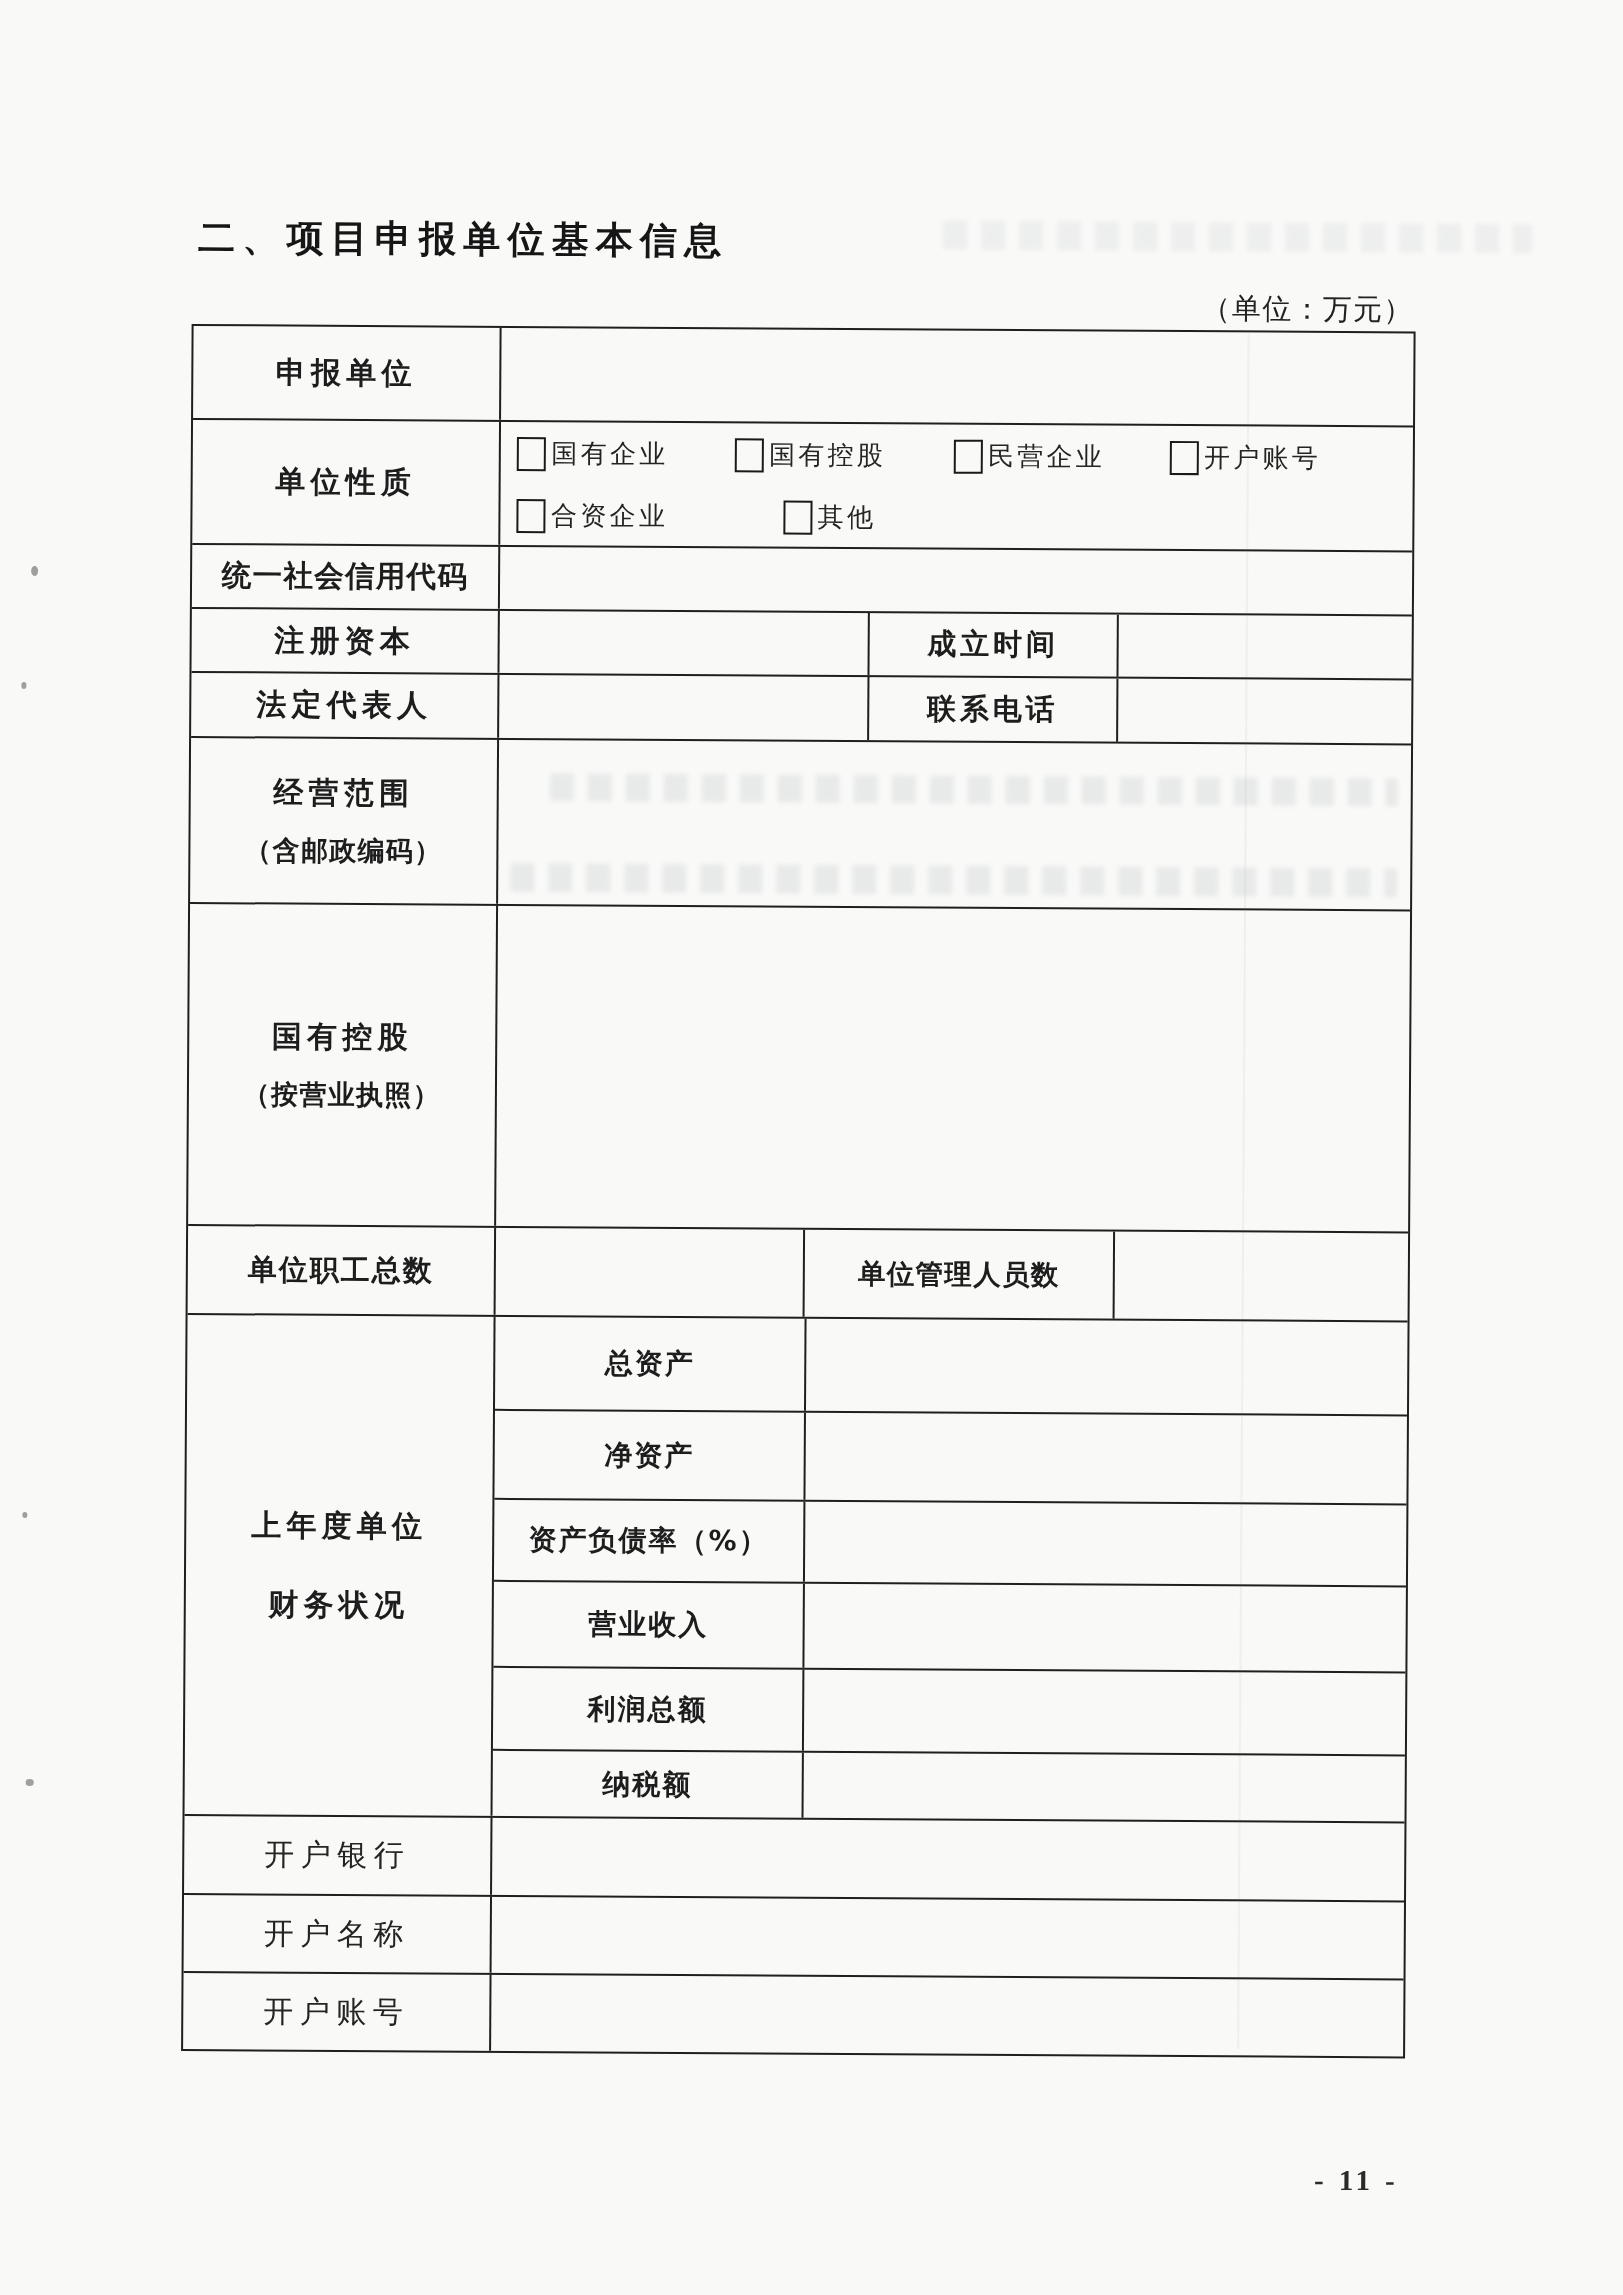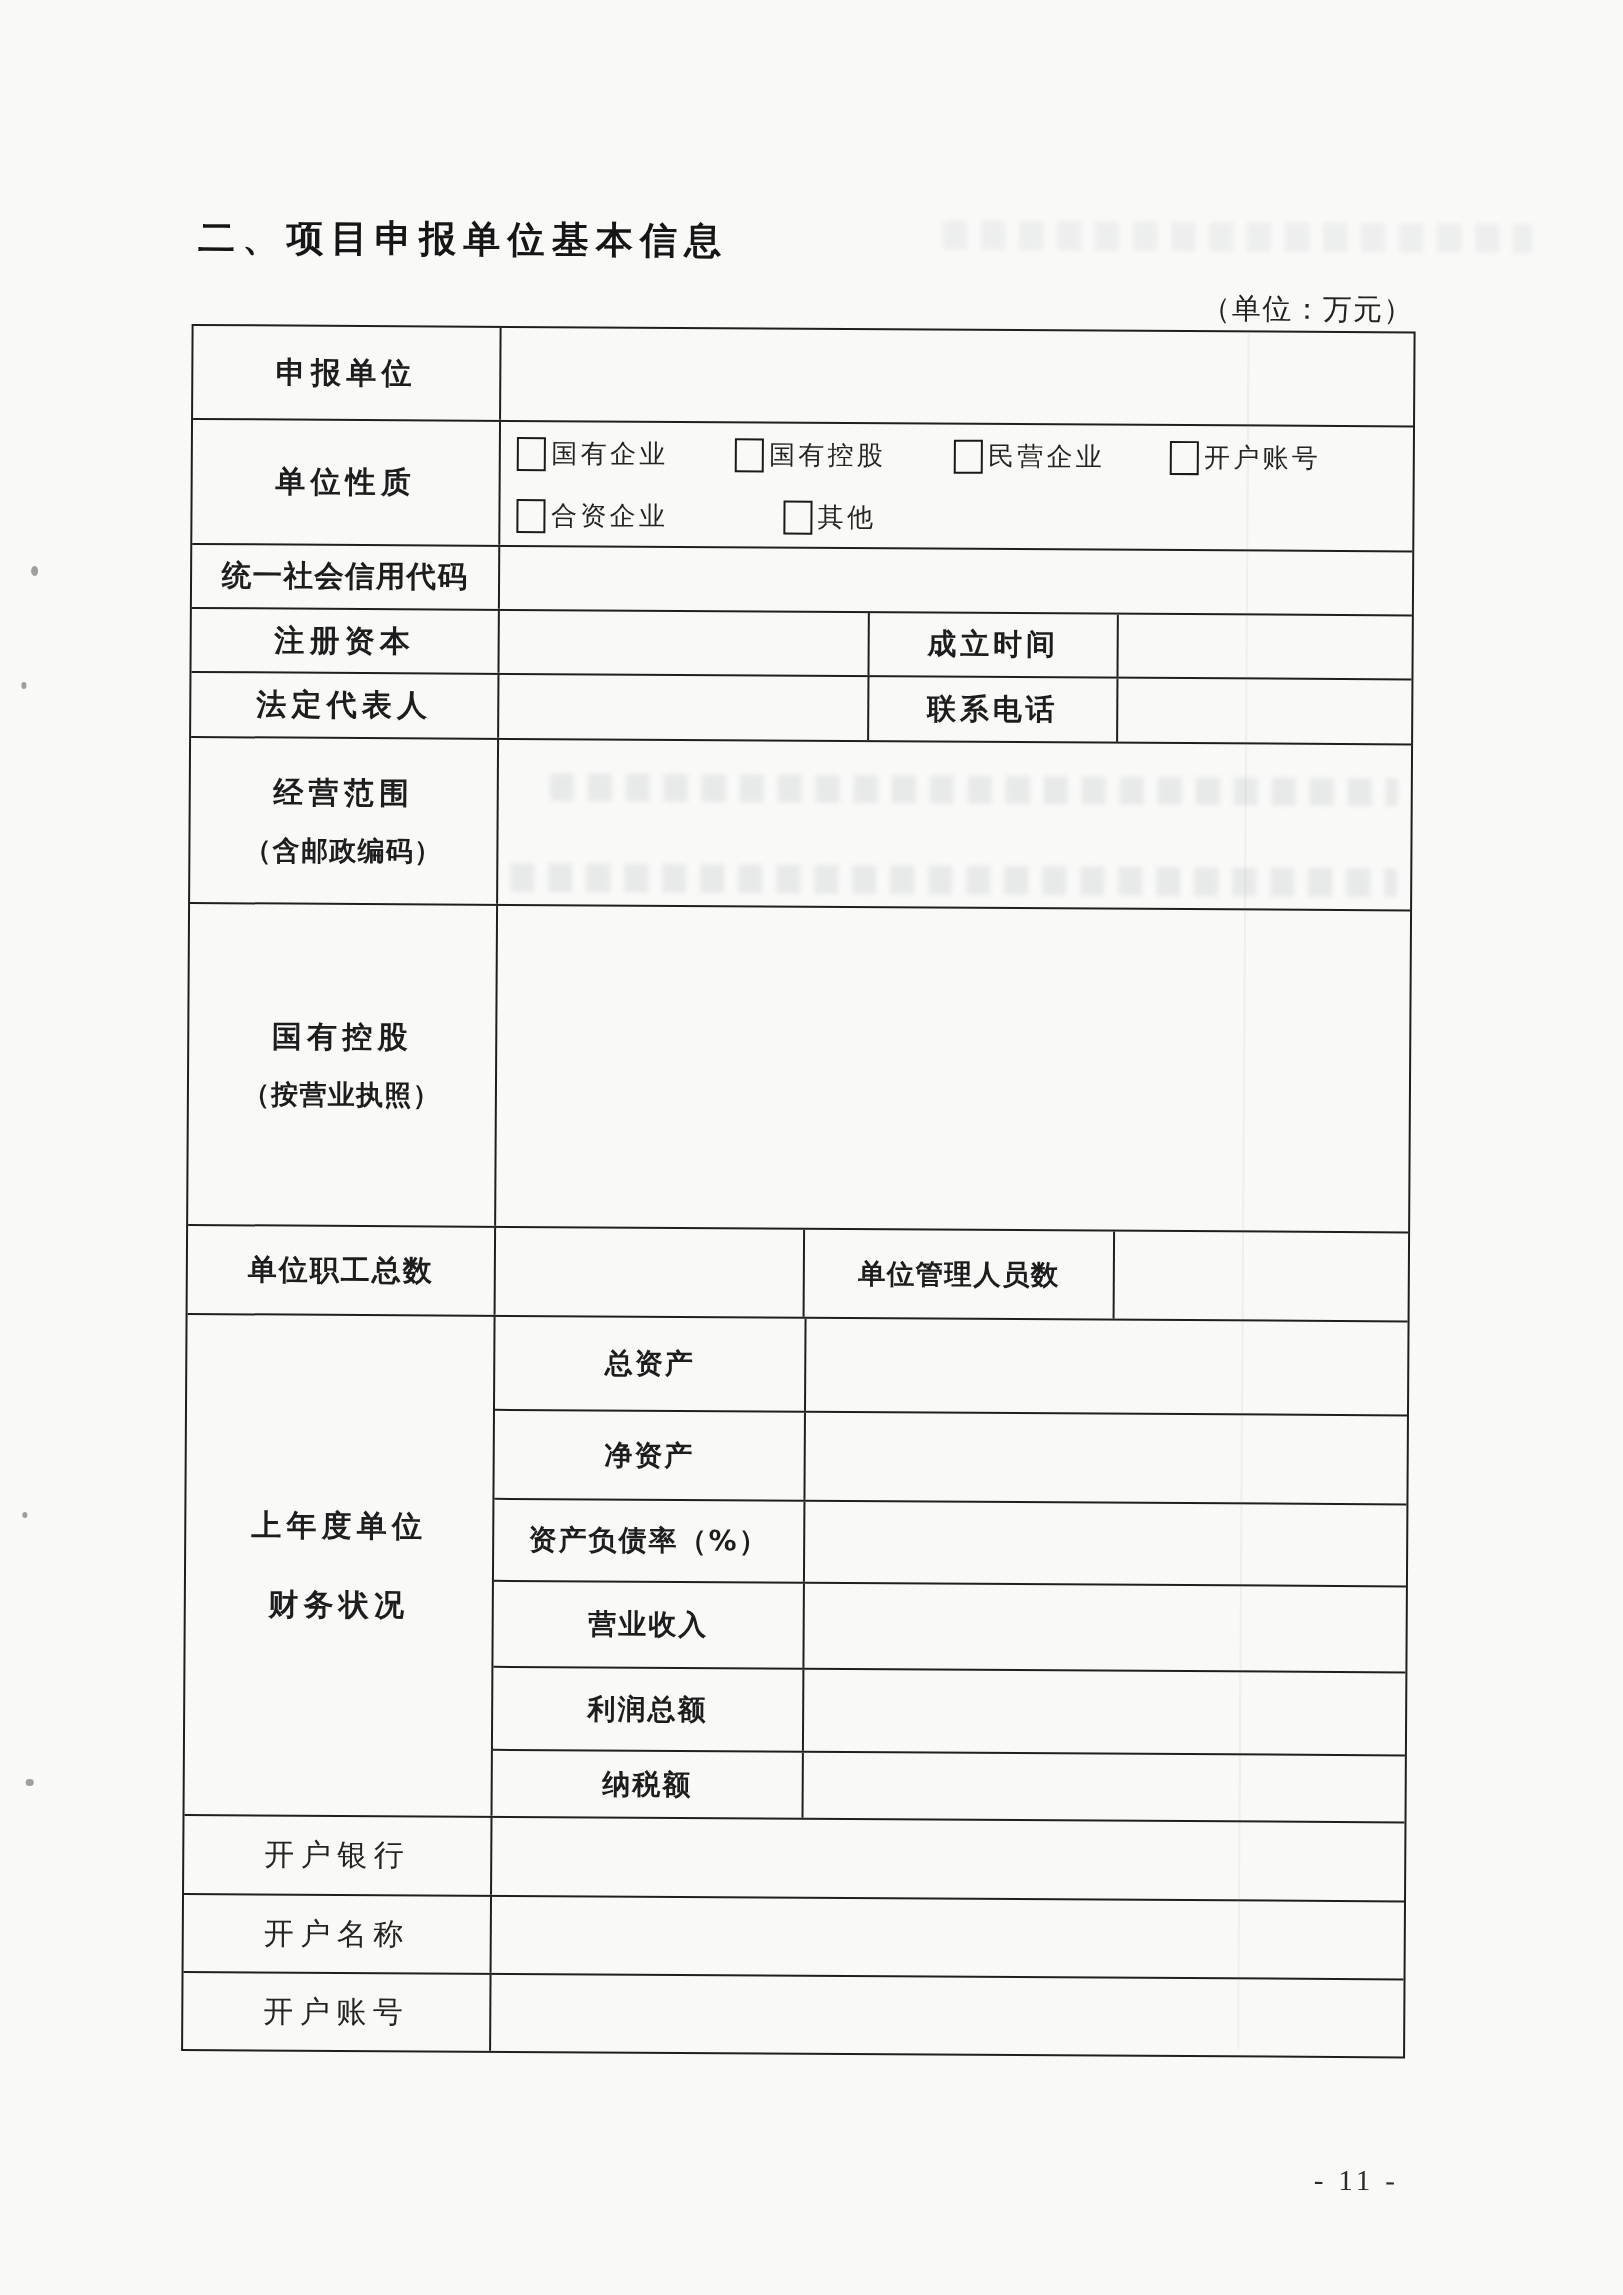--- a/index.html
+++ b/index.html
@@ -115,21 +115,21 @@
   .cb-box{
     width:29px;height:34px;flex:0 0 29px;
     border:2.6px solid #1a1a1a;box-sizing:border-box;background:transparent;
   }
   .p1{left:16.4px;top:14.4px;}  .p2{left:234px;top:14.4px;}
   .p3{left:453px;top:14.4px;} .p4{left:669px;top:14.4px;}
   .p5{left:16.4px;top:76px;} .p6{left:236px;top:76px;margin-left:47px;}
   
   .page-number{
     position:absolute;left:1306px;top:2157px;width:124px;
-    text-align:center;font-size:29px;letter-spacing:3.9px;color:#2a2a2a;
+    text-align:center;font-size:29px;letter-spacing:3.9px;color:#2a2a2a;font-weight:bold;
   }
   
   .ghost-row{
     position:absolute;opacity:.13;filter:blur(2px);
     background:repeating-linear-gradient(90deg,#7d8b97 0 23.6px,transparent 23.6px 38px);
     border-radius:3.9px;pointer-events:none;
   }
   .ghost-top{opacity:.09;}
   .ghost-vline{
     position:absolute;width:2px;background:rgba(100,110,125,.07);

